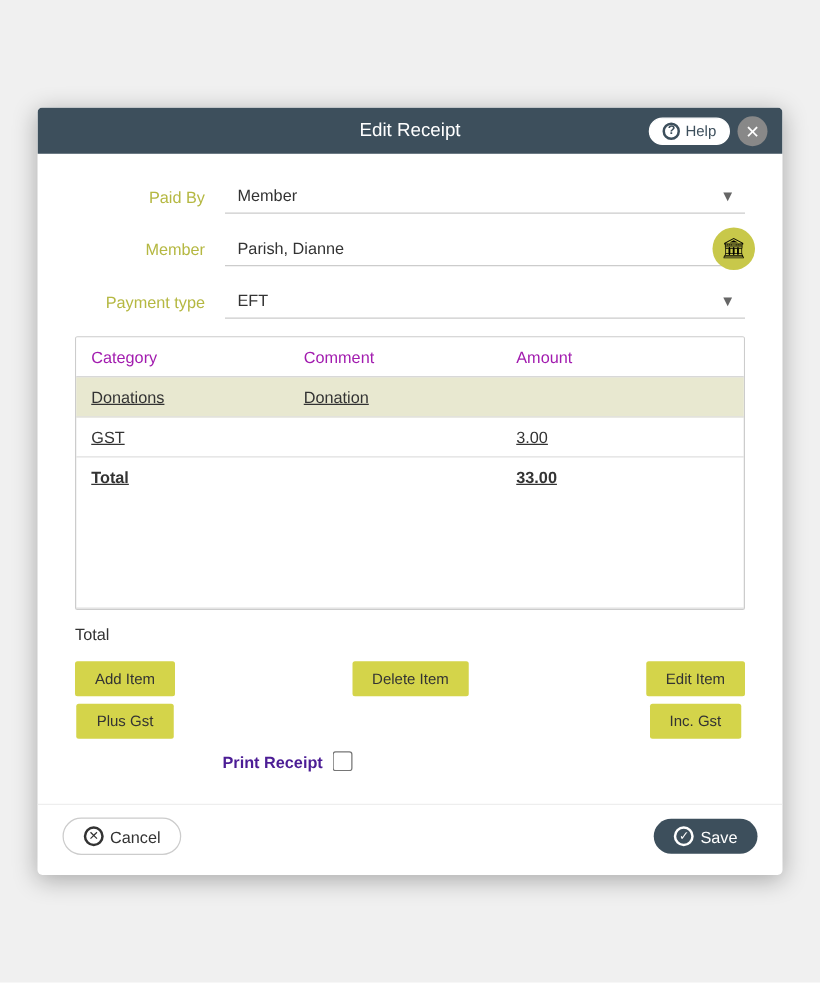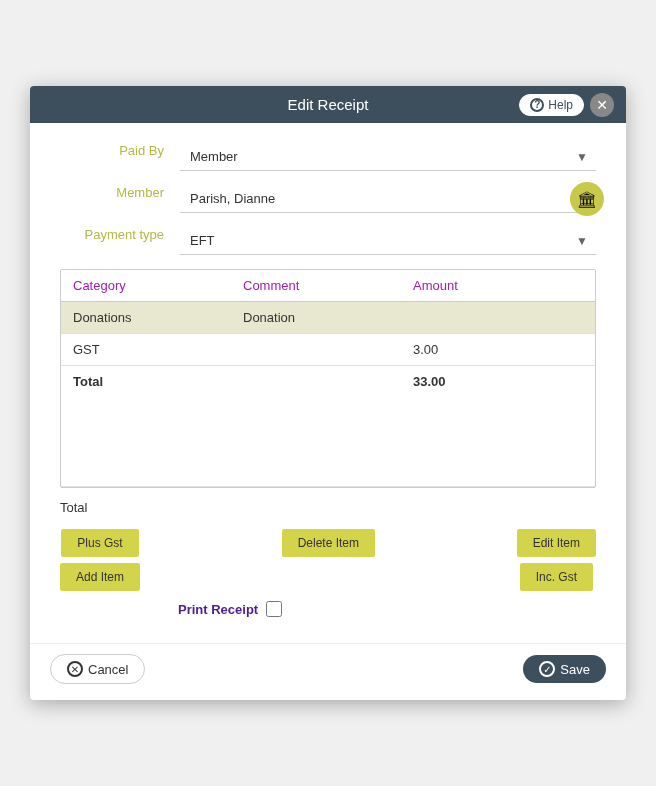--- a/index.html
+++ b/index.html
@@ -75,21 +75,21 @@
       cursor: pointer;
       display: flex;
       align-items: center;
       justify-content: center;
     }
     .modal-body {
       padding: 20px 30px 16px;
     }
     .form-row {
       display: flex;
-      align-items: flex-start;
+      align-items: center;
       margin-bottom: 14px;
     }
     .form-label {
       width: 120px;
       text-align: right;
       padding-right: 16px;
       color: #b5b842;
       font-size: 13px;
     }
     .form-control-wrap {
@@ -170,20 +170,21 @@
     }
     .table-row.highlighted {
       background: #e8e8d0;
     }
     .table-row.total-row {
       border-bottom: none;
     }
     .table-cell {
       font-size: 13px;
       color: #333;
+      text-decoration: underline;
     }
     .table-cell.bold {
       font-weight: bold;
     }
     .empty-rows-area {
       height: 90px;
       border-bottom: 1px solid #e0e0e0;
     }
     .total-label-row {
       padding: 4px 0;
@@ -350,22 +351,22 @@
         <div class="table-cell bold">33.00</div>
       </div>
 
       <div class="empty-rows-area"></div>
     </div>
 
     <div class="total-label-row">Total</div>
 
     <div class="action-buttons">
       <div class="action-group">
+        <button class="btn-yellow">Add Item</button>
         <button class="btn-yellow">Plus Gst</button>
-        <button class="btn-yellow">Add Item</button>
       </div>
       <div class="action-group">
         <button class="btn-yellow">Delete Item</button>
       </div>
       <div class="action-group">
         <button class="btn-yellow">Edit Item</button>
         <button class="btn-yellow">Inc. Gst</button>
       </div>
     </div>
 

